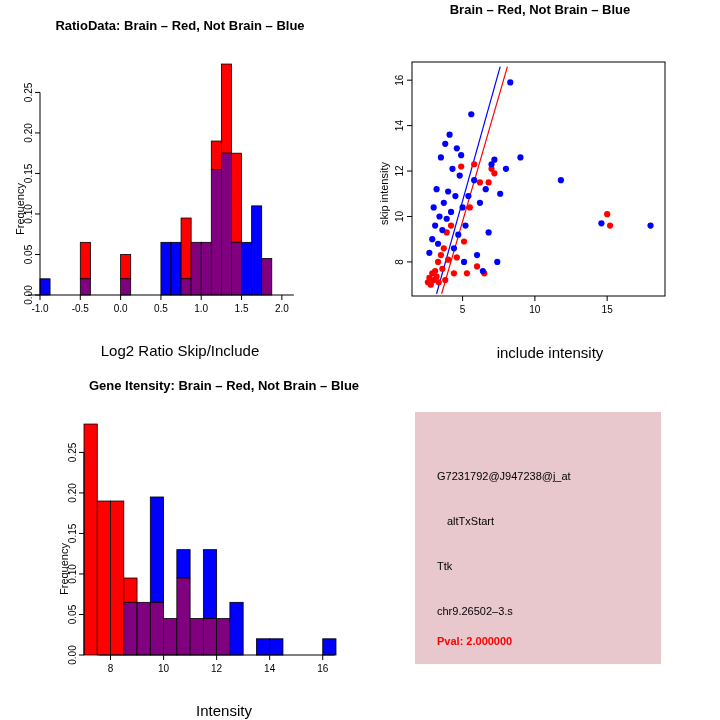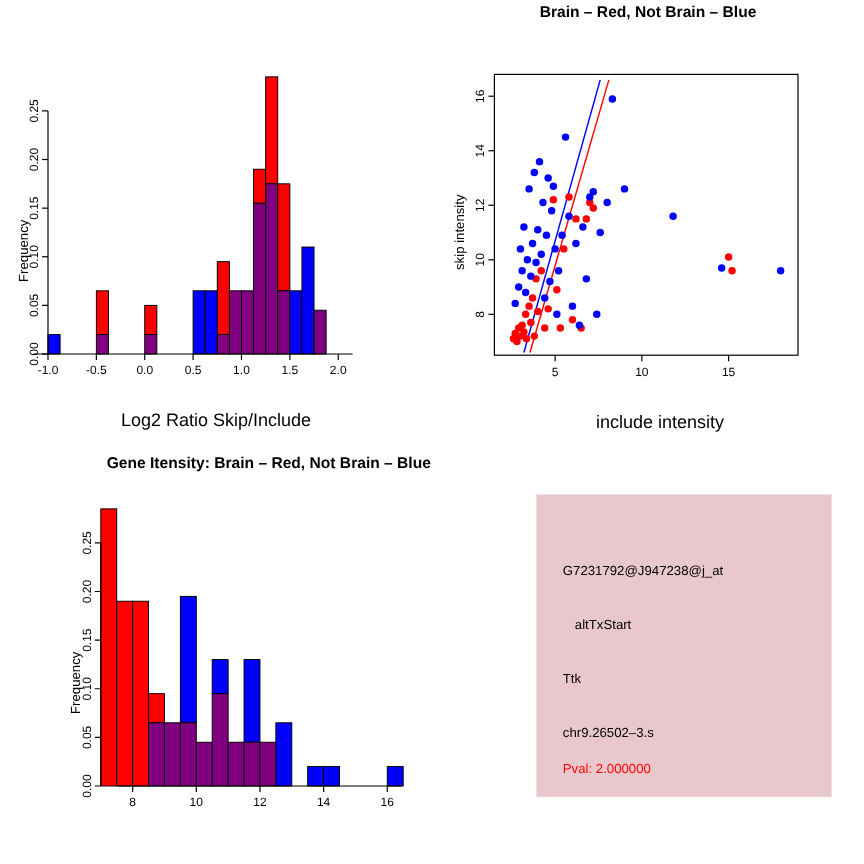--- a/index.html
+++ b/index.html
@@ -5,28 +5,29 @@
   html,body{margin:0;padding:0;}
   body{width:720px;height:720px;background:#ffffff;font-family:"Liberation Sans",sans-serif;overflow:hidden;}
   .page{position:relative;width:720px;height:720px;}
   .panel{position:absolute;}
   .title{font-size:13px;font-weight:bold;color:#000;text-align:center;font-family:"Liberation Sans",sans-serif;}
   .axlabel{font-size:15px;color:#000;text-align:center;font-family:"Liberation Sans",sans-serif;}
   .ylab-rot{position:absolute;font-size:11px;color:#000;transform:rotate(-90deg);transform-origin:left top;white-space:nowrap;font-family:"Liberation Sans",sans-serif;}
   svg{display:block;}
   .infobox{background:#e8c8cd;}
   .infotext{position:absolute;font-size:11px;color:#000;font-family:"Liberation Sans",sans-serif;white-space:nowrap;}
-  .pval{color:#ff0000;}
+  .pval{color:#ff0000;font-weight:bold;}
 </style>
 </head>
 <body>
 
 <div class="page">
 
   <div class="panel" style="left:0px;top:0px;width:360px;height:360px;">
+    <div class="title" style="position:absolute;left:0;top:18px;width:360px;">RatioData: Brain – Red, Not Brain – Blue</div>
     <div class="ylab-rot" style="left:14px;top:235px;">Frequency</div>
     <div class="axlabel" style="position:absolute;left:40px;top:342px;width:280px;">Log2 Ratio Skip/Include</div>
     <svg id="svg-ratio" width="360" height="360" style="position:absolute;left:0;top:0;">
         <rect x="40" y="278.7931034482759" width="10.07692307692308" height="16.206896551724128" fill="#0000ff" stroke="#000" stroke-width="0.8"></rect>
         <rect x="80.3076923076923" y="242.32758620689654" width="10.07692307692308" height="36.46551724137933" fill="#ff0000" stroke="#000" stroke-width="0.8"></rect>
         <rect x="80.3076923076923" y="278.7931034482759" width="10.07692307692308" height="16.206896551724128" fill="#800080" stroke="#000" stroke-width="0.8"></rect>
         <rect x="120.61538461538461" y="254.48275862068965" width="10.076923076923066" height="24.31034482758622" fill="#ff0000" stroke="#000" stroke-width="0.8"></rect>
         <rect x="120.61538461538461" y="278.7931034482759" width="10.076923076923066" height="16.206896551724128" fill="#800080" stroke="#000" stroke-width="0.8"></rect>
         <rect x="160.92307692307693" y="242.32758620689654" width="10.076923076923066" height="52.67241379310346" fill="#0000ff" stroke="#000" stroke-width="0.8"></rect>
         <rect x="171" y="242.32758620689654" width="10.076923076923066" height="52.67241379310346" fill="#0000ff" stroke="#000" stroke-width="0.8"></rect>
@@ -178,20 +179,21 @@
         <line x1="47" y1="125.61165048543691" x2="52" y2="125.61165048543691" stroke="#000" stroke-width="1"></line>
         <text x="43" y="125.61165048543691" text-anchor="middle" font-family="Liberation Sans, sans-serif" font-size="10" fill="#000" transform="rotate(-90,43,125.61165048543691)">14</text>
         <line x1="47" y1="80.17475728155341" x2="52" y2="80.17475728155341" stroke="#000" stroke-width="1"></line>
         <text x="43" y="80.17475728155341" text-anchor="middle" font-family="Liberation Sans, sans-serif" font-size="10" fill="#000" transform="rotate(-90,43,80.17475728155341)">16</text>
       </svg>
   </div>
 
   <div class="panel" style="left:0px;top:360px;width:360px;height:360px;margin-left:44px;">
     <div class="title" style="position:absolute;left:0;top:18px;width:360px;">Gene Itensity: Brain – Red, Not Brain – Blue</div>
     <div class="ylab-rot" style="left:14px;top:235px;">Frequency</div>
+    <div class="axlabel" style="position:absolute;left:40px;top:342px;width:280px;">Intensity</div>
     <svg id="svg-gene" width="360" height="360" style="position:absolute;left:0;top:0;">
         <rect x="40" y="64.05172413793105" width="13.263157894736842" height="230.94827586206895" fill="#ff0000" stroke="#000" stroke-width="0.8"></rect>
         <rect x="53.26315789473684" y="141.03448275862067" width="13.263157894736842" height="153.96551724137933" fill="#ff0000" stroke="#000" stroke-width="0.8"></rect>
         <rect x="66.52631578947368" y="141.03448275862067" width="13.263157894736835" height="153.96551724137933" fill="#ff0000" stroke="#000" stroke-width="0.8"></rect>
         <rect x="79.78947368421052" y="218.01724137931035" width="13.26315789473685" height="24.310344827586192" fill="#ff0000" stroke="#000" stroke-width="0.8"></rect>
         <rect x="79.78947368421052" y="242.32758620689654" width="13.26315789473685" height="52.67241379310346" fill="#800080" stroke="#000" stroke-width="0.8"></rect>
         <rect x="93.05263157894737" y="242.32758620689654" width="13.263157894736835" height="52.67241379310346" fill="#800080" stroke="#000" stroke-width="0.8"></rect>
         <rect x="106.3157894736842" y="136.98275862068962" width="13.26315789473685" height="105.34482758620692" fill="#0000ff" stroke="#000" stroke-width="0.8"></rect>
         <rect x="106.3157894736842" y="242.32758620689654" width="13.26315789473685" height="52.67241379310346" fill="#800080" stroke="#000" stroke-width="0.8"></rect>
         <rect x="119.57894736842105" y="258.5344827586207" width="13.263157894736835" height="36.4655172413793" fill="#800080" stroke="#000" stroke-width="0.8"></rect>
@@ -225,21 +227,21 @@
         <text x="32" y="213.9655172413793" text-anchor="middle" font-family="Liberation Sans, sans-serif" font-size="10" fill="#000" transform="rotate(-90,32,213.9655172413793)">0.10</text>
         <line x1="35" y1="173.44827586206895" x2="40" y2="173.44827586206895" stroke="#000" stroke-width="1"></line>
         <text x="32" y="173.44827586206895" text-anchor="middle" font-family="Liberation Sans, sans-serif" font-size="10" fill="#000" transform="rotate(-90,32,173.44827586206895)">0.15</text>
         <line x1="35" y1="132.9310344827586" x2="40" y2="132.9310344827586" stroke="#000" stroke-width="1"></line>
         <text x="32" y="132.9310344827586" text-anchor="middle" font-family="Liberation Sans, sans-serif" font-size="10" fill="#000" transform="rotate(-90,32,132.9310344827586)">0.20</text>
         <line x1="35" y1="92.41379310344826" x2="40" y2="92.41379310344826" stroke="#000" stroke-width="1"></line>
         <text x="32" y="92.41379310344826" text-anchor="middle" font-family="Liberation Sans, sans-serif" font-size="10" fill="#000" transform="rotate(-90,32,92.41379310344826)">0.25</text>
       </svg>
   </div>
 
-  <div class="panel infobox" id="infobox" style="left:415px;top:412px;width:246px;height:252px;margin-left:32px;">
+  <div class="panel infobox" id="infobox" style="left:415px;top:412px;width:246px;height:252px;">
     <div class="infotext" style="left:22px;top:58px;">G7231792@J947238@j_at</div>
     <div class="infotext" style="left:32px;top:103px;">altTxStart</div>
     <div class="infotext" style="left:22px;top:148px;">Ttk</div>
     <div class="infotext" style="left:22px;top:193px;">chr9.26502–3.s</div>
     <div class="infotext pval" style="left:22px;top:223px;">Pval: 2.000000</div>
   </div>
 
 </div>
 
 </body></html>

